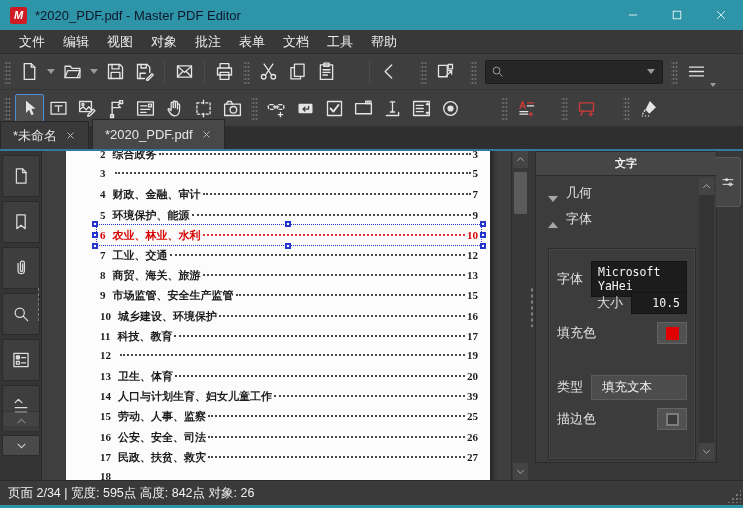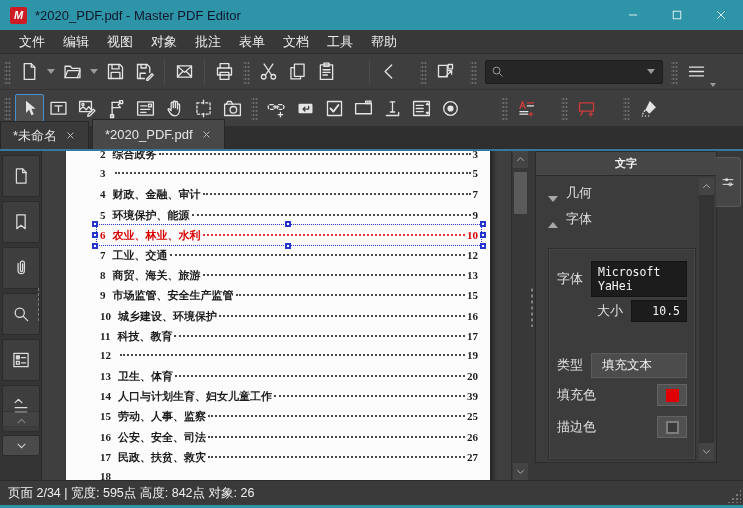--- a/index.html
+++ b/index.html
@@ -722,33 +722,33 @@
         </div>
         <div class="sec-row">
           <span class="tri up"></span>
           <span>字体</span>
         </div>
         <div class="groupbox">
           <div class="prow" style="margin-top:18px">
             <span class="plabel">字体</span>
             <span class="dfield" style="flex:1">Microsoft YaHei</span>
           </div>
-          <div class="prow" style="margin-top:8px; justify-content:flex-end;">
+          <div class="prow" style="justify-content:flex-end;">
             <span class="plabel">大小</span>
             <span class="dfield" style="width:56px; text-align:right;">10.5</span>
-          </div>
-          <div class="prow" style="margin-top:30px">
-            <span class="plabel">类型</span>
-            <span class="raised" style="flex:1; text-align:left;">填充文本</span>
           </div>
           <div class="prow" style="margin-top:6px; justify-content:space-between;">
             <span class="plabel">填充色</span>
             <span class="swbtn">
                 <span class="sw fill"></span>
               </span>
+          </div>
+          <div class="prow" style="margin-top:30px">
+            <span class="plabel">类型</span>
+            <span class="raised" style="flex:1; text-align:left;">填充文本</span>
           </div>
           <div class="prow" style="margin-top:8px; justify-content:space-between;">
             <span class="plabel">描边色</span>
             <span class="swbtn">
                 <span class="sw stroke"></span>
               </span>
           </div>
         </div>
         <div class="panel-scroll">
           <span class="varrow up">

